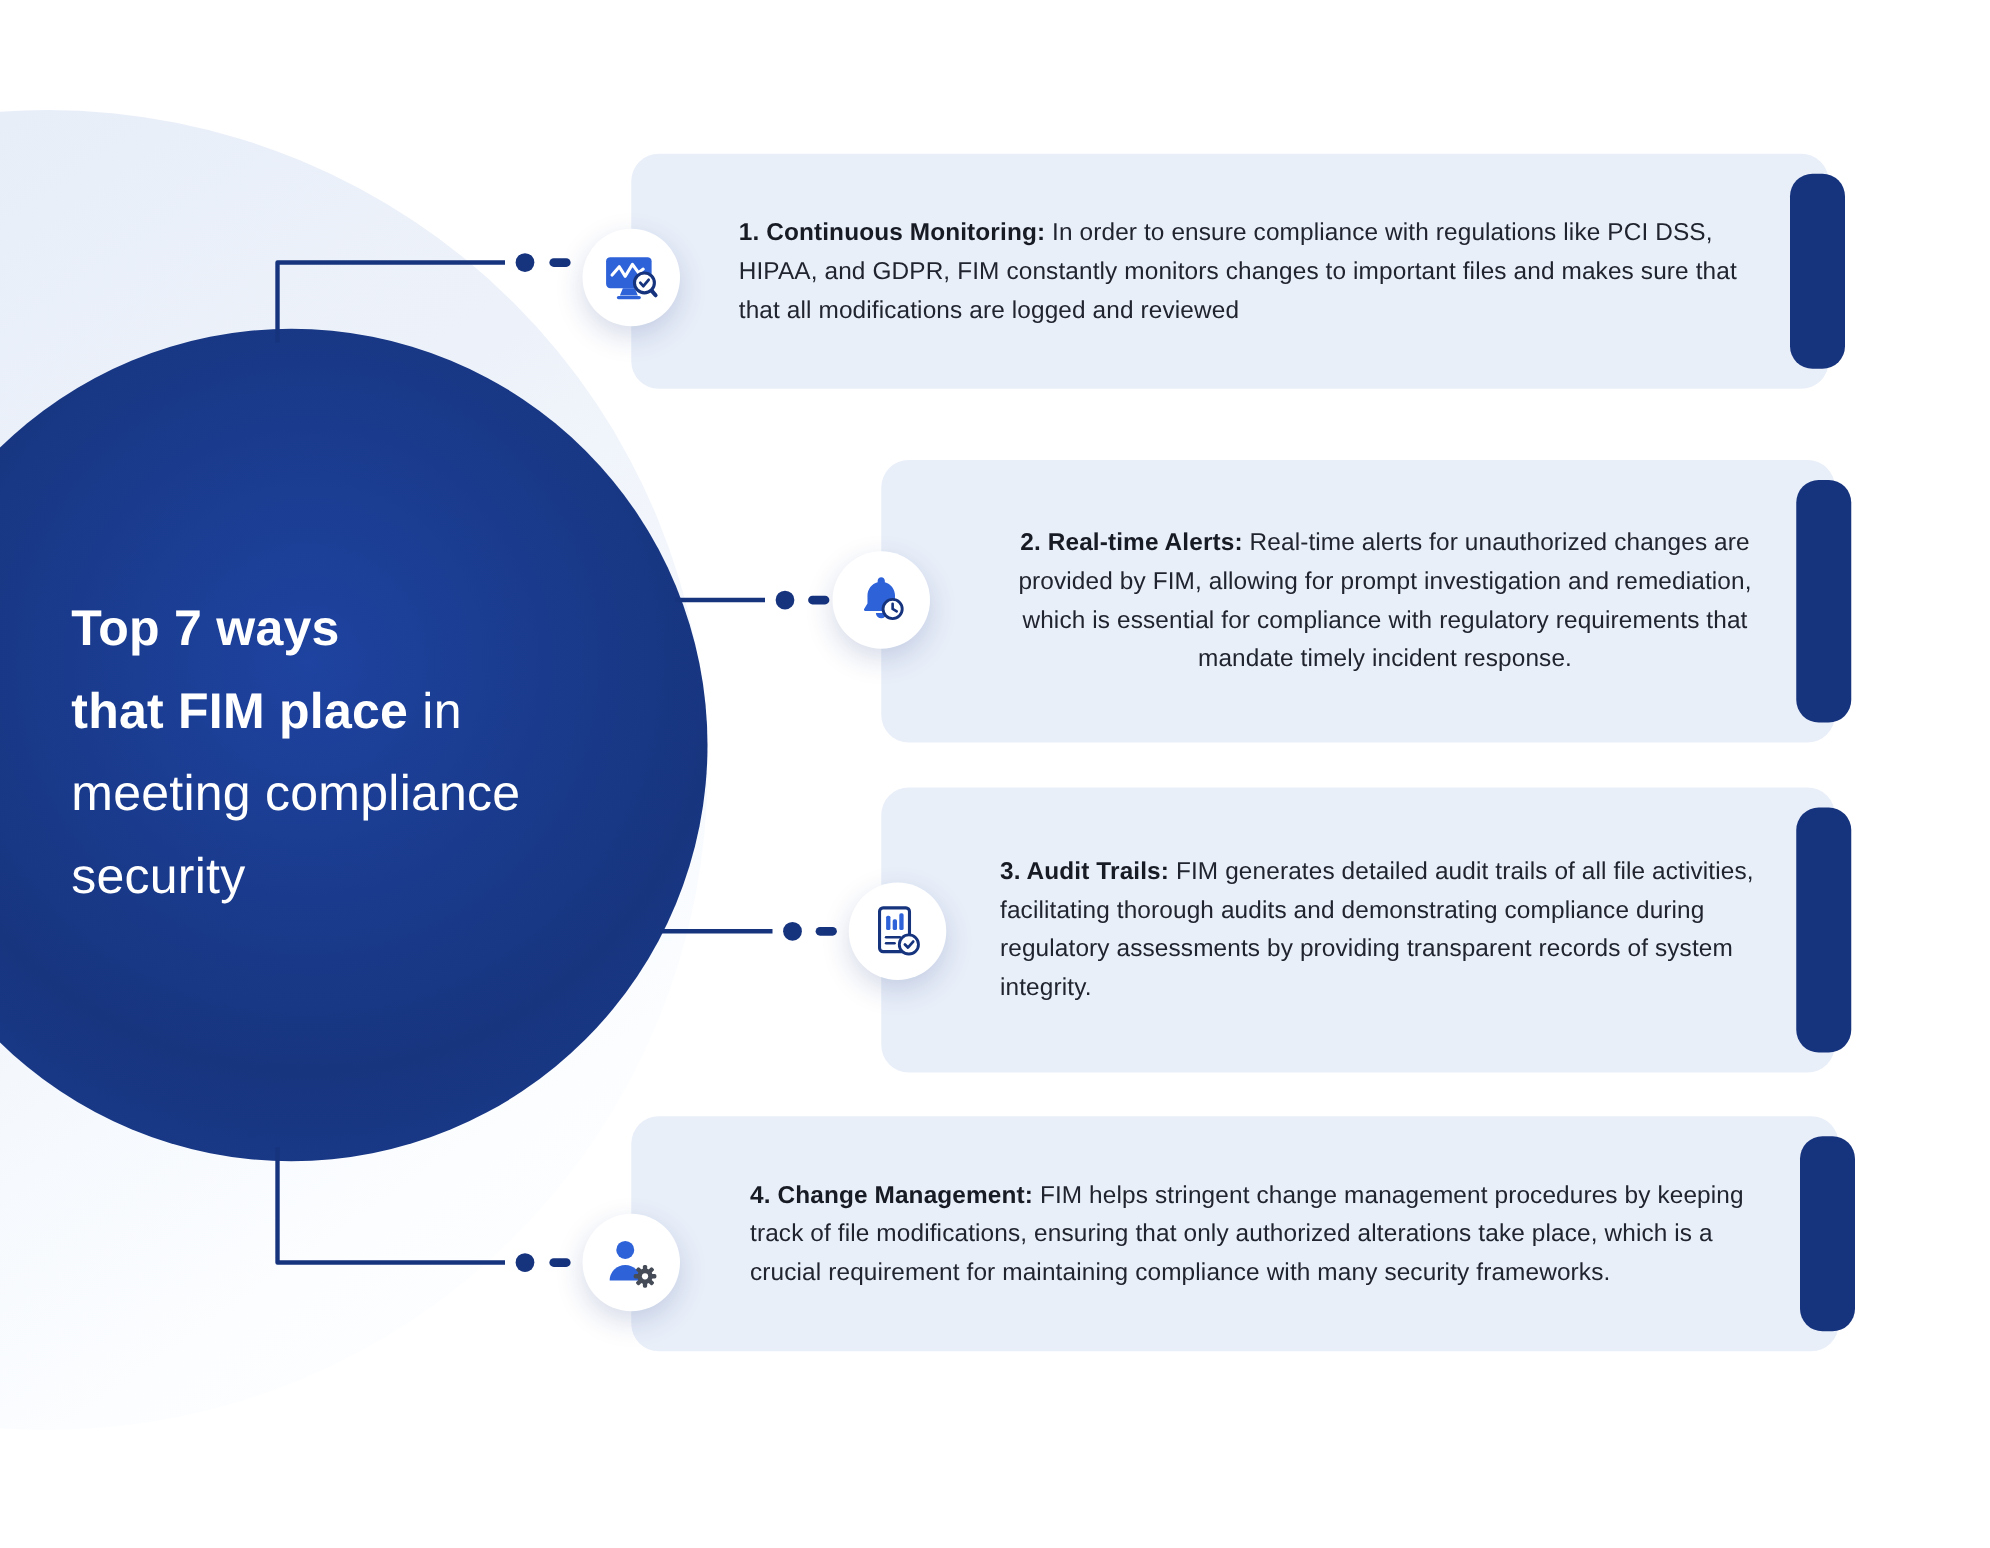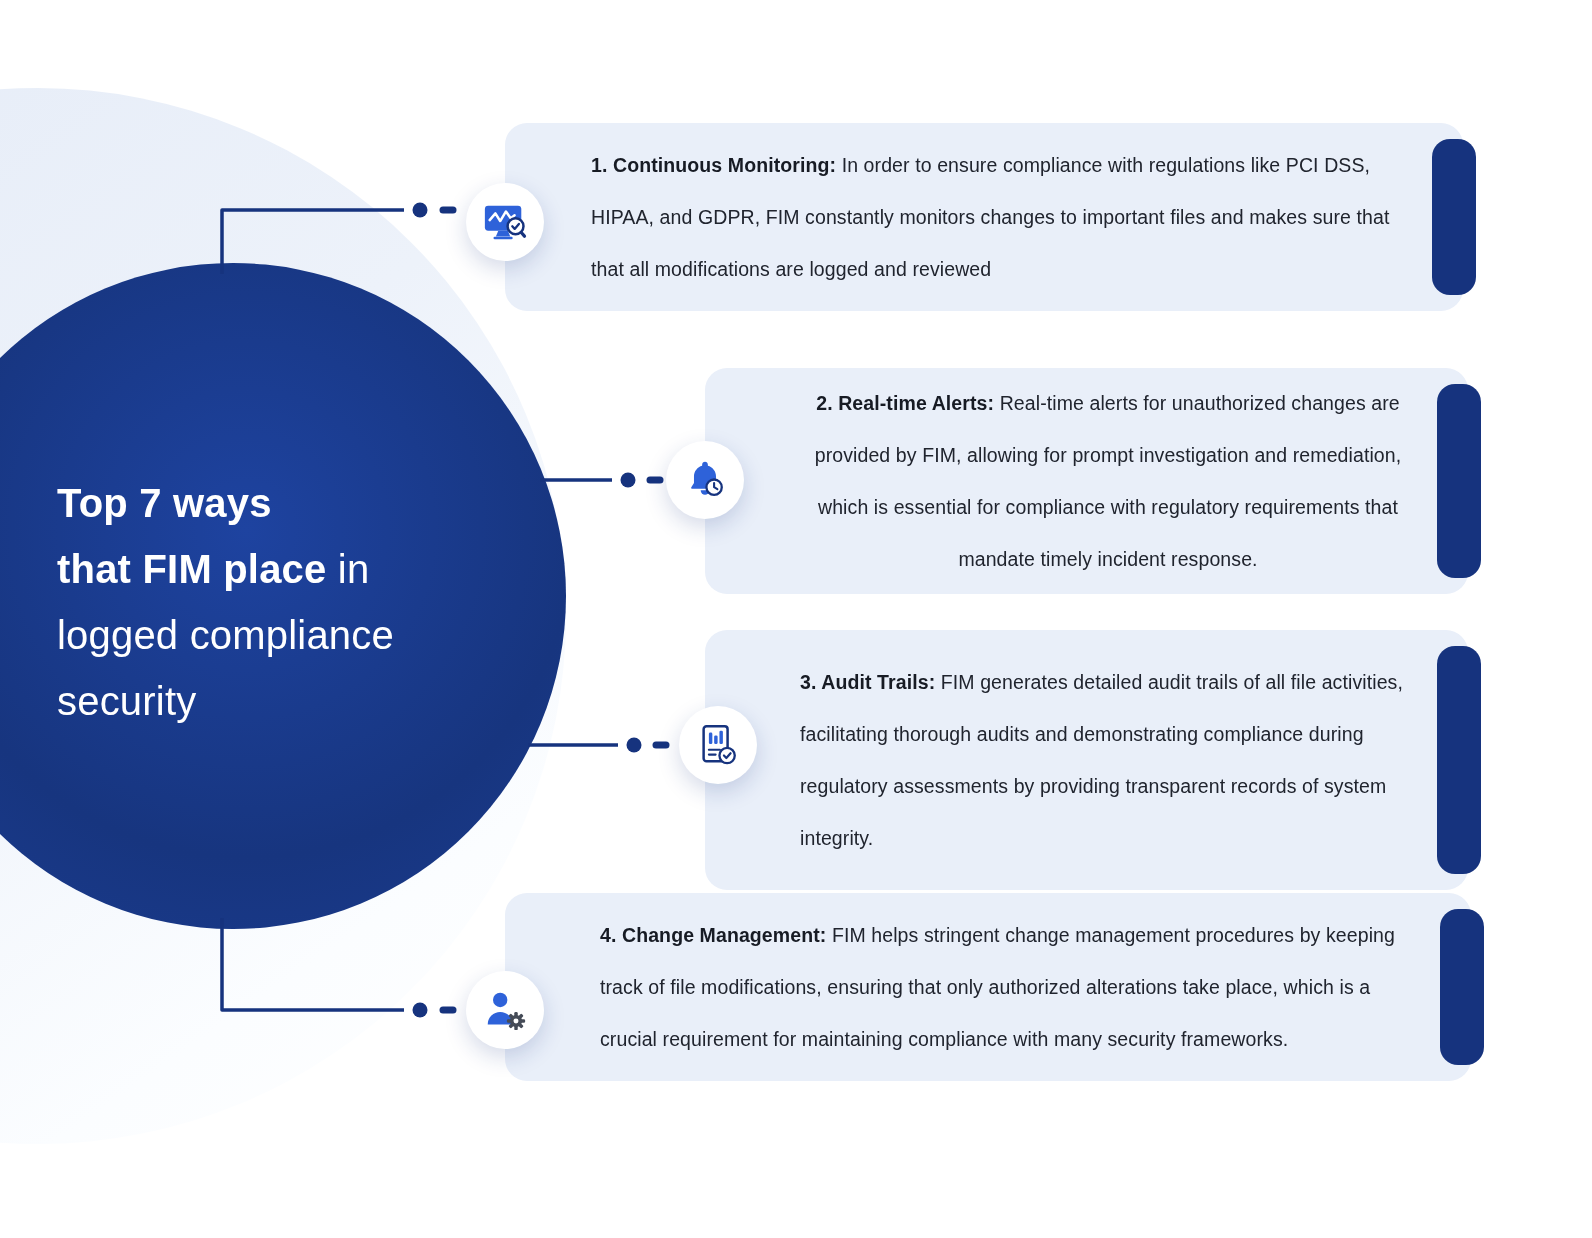--- a/index.html
+++ b/index.html
@@ -75,29 +75,29 @@
     top: 16px;
     bottom: 16px;
     right: -13px;
     width: 44px;
     background: #16337E;
     border-radius: 18px;
   }
   .card-text {
     margin: 0;
     font-size: 19.5px;
-    line-height: 52px;
+    line-height: 31px;
     color: #20242e;
     letter-spacing: 0.1px;
   }
   .card-text strong { font-weight: 700; color: #171b24; }
 
   .card-1 { left: 505px; top: 123px; width: 958px; height: 188px; padding: 0 62px 0 86px; }
   .card-2 { left: 705px; top: 368px; width: 763px; height: 226px; padding: 0 52px 0 95px; text-align: center; }
-  .card-3 { left: 705px; top: 630px; width: 763px; height: 260px; padding: 0 52px 0 95px; }
+  .card-3 { left: 705px; top: 630px; width: 763px; height: 228px; padding: 0 52px 0 95px; }
   .card-4 { left: 505px; top: 893px; width: 966px; height: 188px; padding: 0 60px 0 95px; }
 
   
   .bubble {
     position: absolute;
     z-index: 2;
     width: 78px;
     height: 78px;
     border-radius: 50%;
     background: #ffffff;
@@ -116,21 +116,21 @@
 
 <div class="canvas">
 
   <div class="bg-blob"></div>
 
   <div class="main-circle"></div>
 
   <div class="title">
     <div><strong>Top 7 ways</strong></div>
     <div><strong>that FIM place</strong><span> in</span></div>
-    <div>logged compliance</div>
+    <div>meeting compliance</div>
     <div>security</div>
   </div>
 
   <svg class="connectors" width="1592" height="1238" viewBox="0 0 1592 1238">
     <g stroke="#16337E" stroke-width="3.5" fill="none" stroke-linejoin="round">
       <path d="M222 274 V210 H404"></path>
       <path d="M540 480 H612"></path>
       <path d="M528 745 H618"></path>
       <path d="M222 918 V1010 H404"></path>
     </g>

